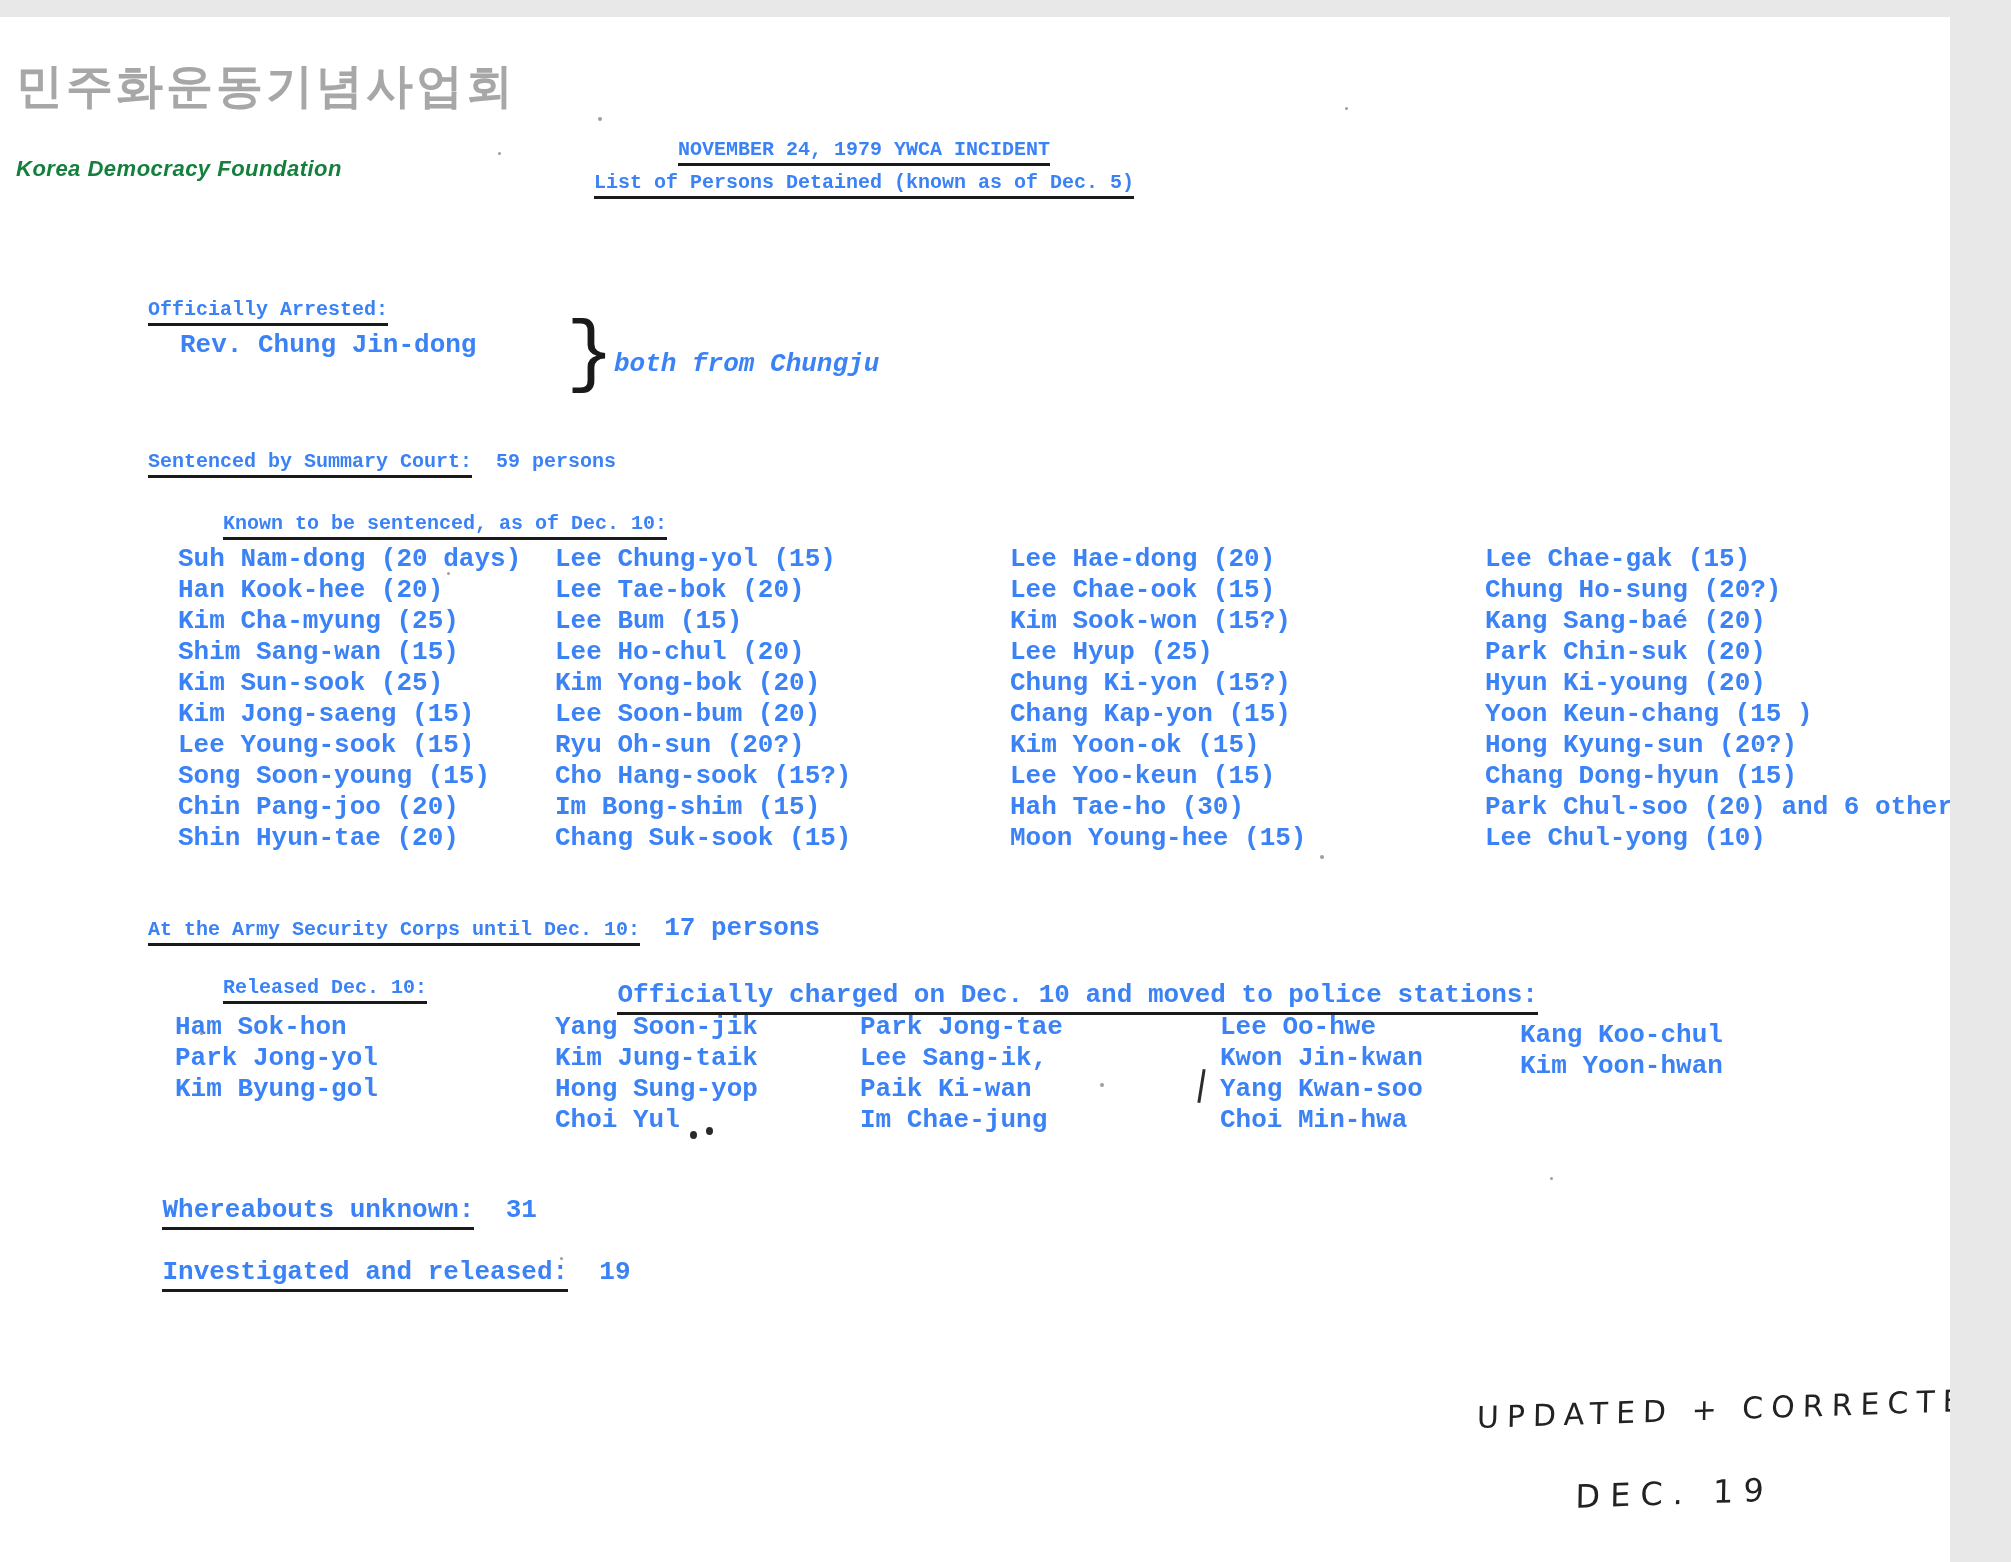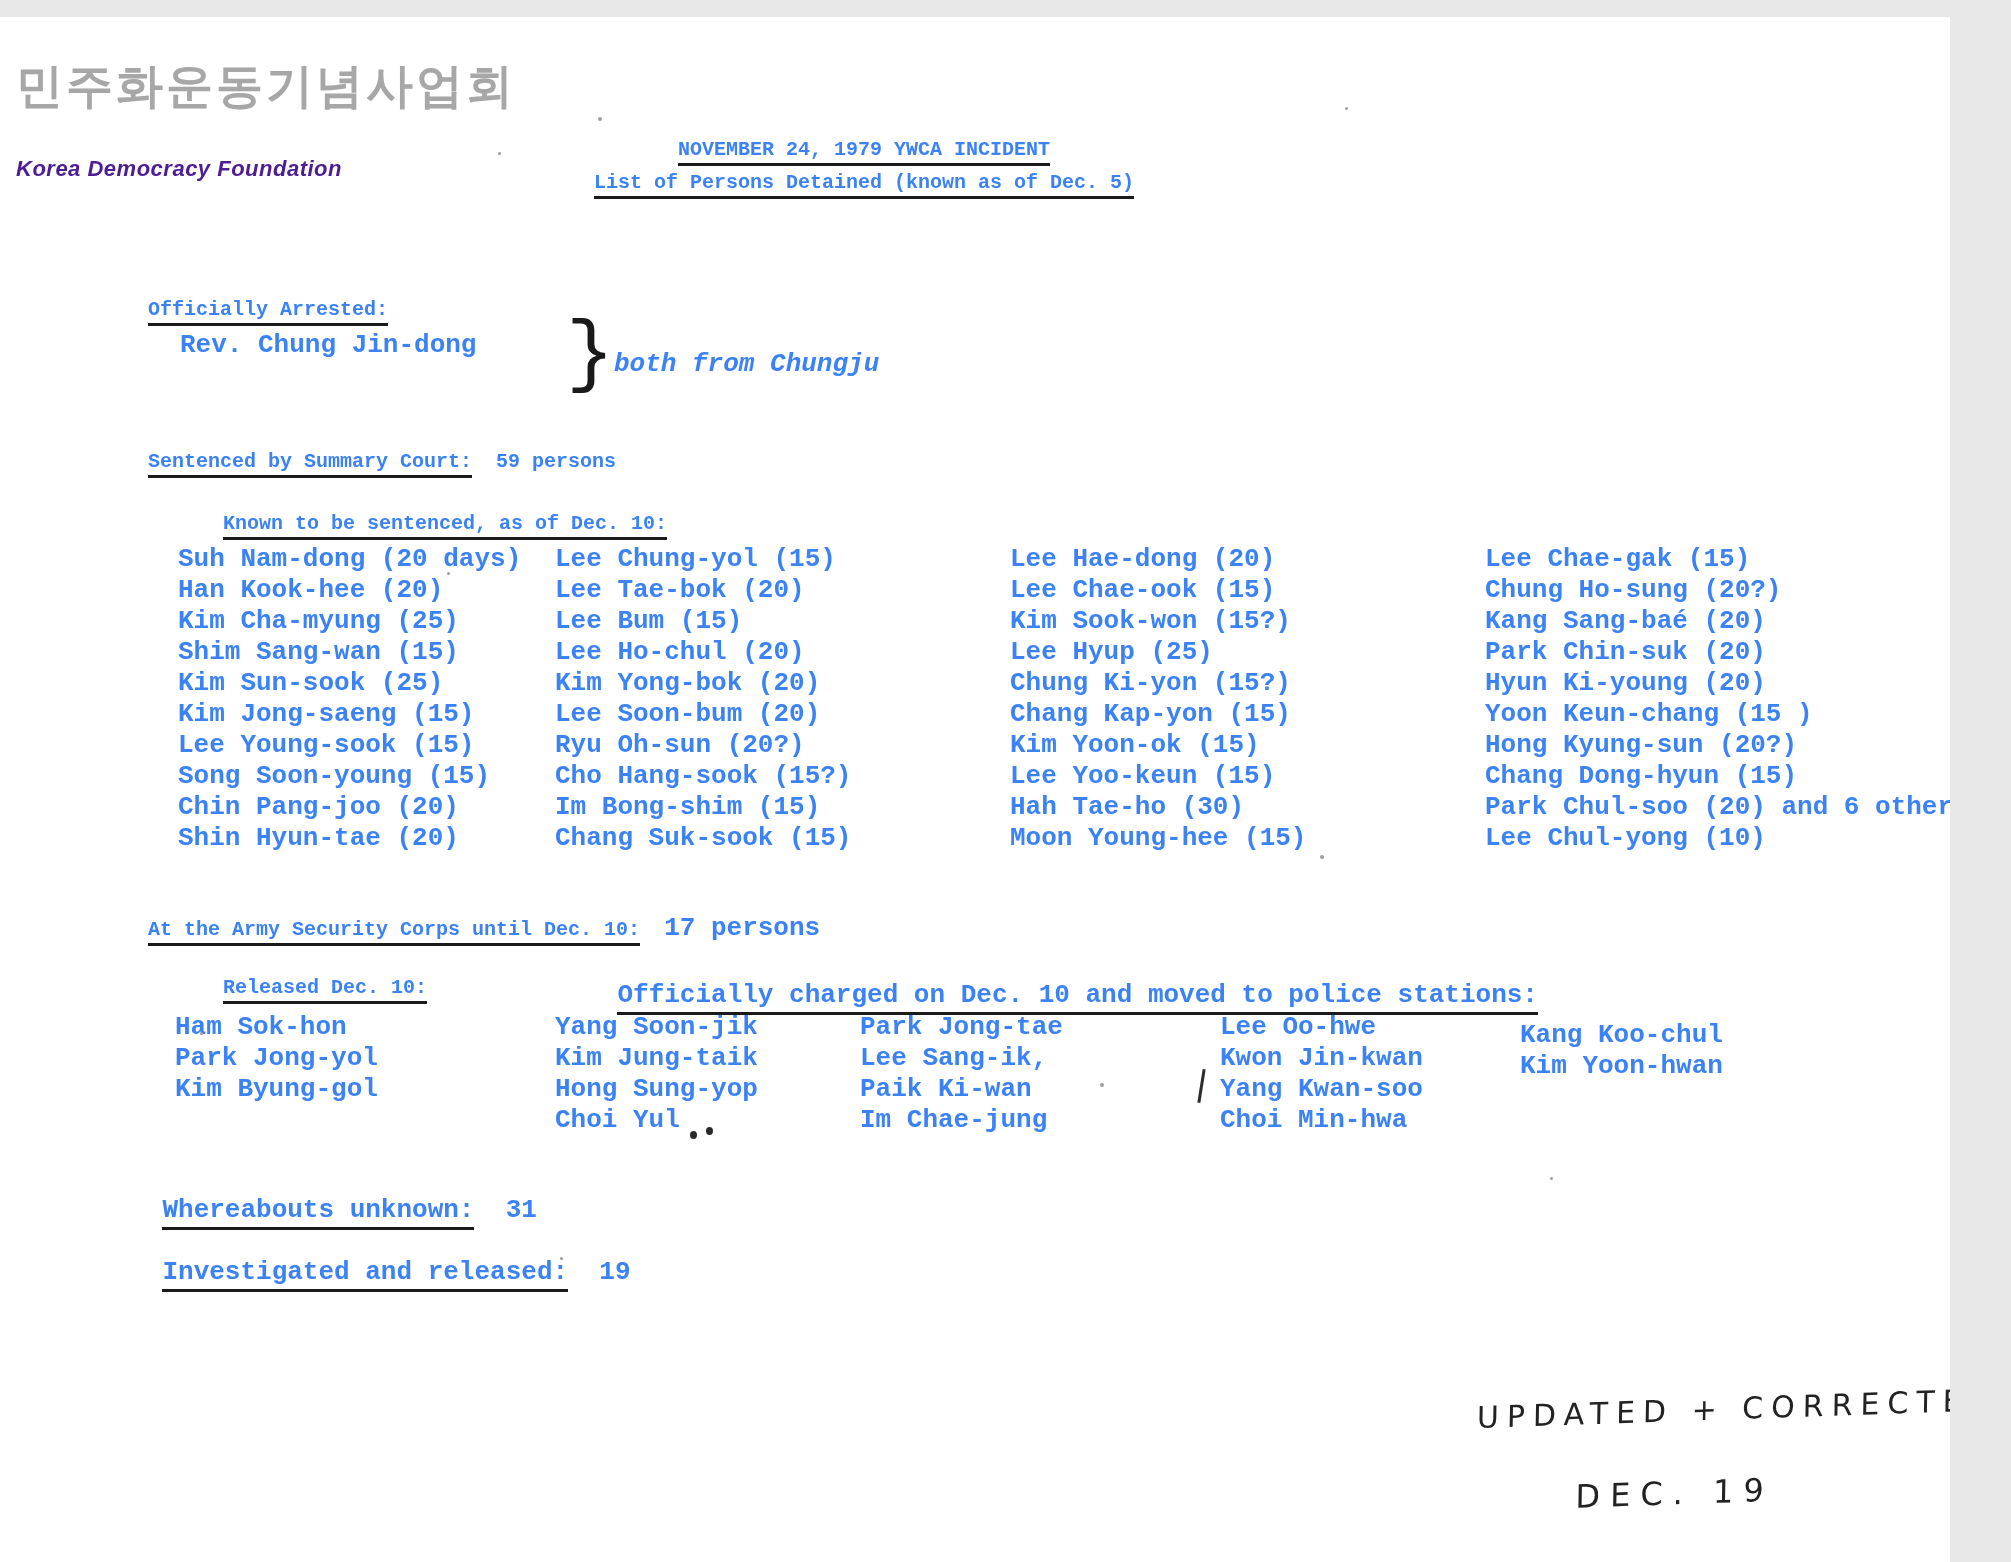--- a/index.html
+++ b/index.html
@@ -21,21 +21,21 @@
   .col div { height:31px; }
   .arrested-names { line-height:33px; }
   .logo-kr {
     font-family:"DejaVu Sans", sans-serif;
     font-weight:700; font-size:47px; letter-spacing:3px;
     color:#a7a7a7;
   }
   .logo-en {
     font-family:"Liberation Sans", sans-serif;
     font-weight:700; font-style:italic; font-size:22px;
-    color:#4c1d95; letter-spacing:0.5px;
+    color:#15803d; letter-spacing:0.5px;
   }
   .brace { font-size:80px; font-weight:400; color:#1a1a1a; line-height:80px; }
   .hand {
     font-family:"DejaVu Sans", sans-serif;
     font-weight:400; color:#222;
     transform:rotate(-2deg) skewX(-3deg);
     transform-origin:left top;
   }
   .hand .l1 { font-size:30px; letter-spacing:8px; }
   .hand .l2 { font-size:32px; letter-spacing:10px; margin-left:100px; margin-top:8px; }

